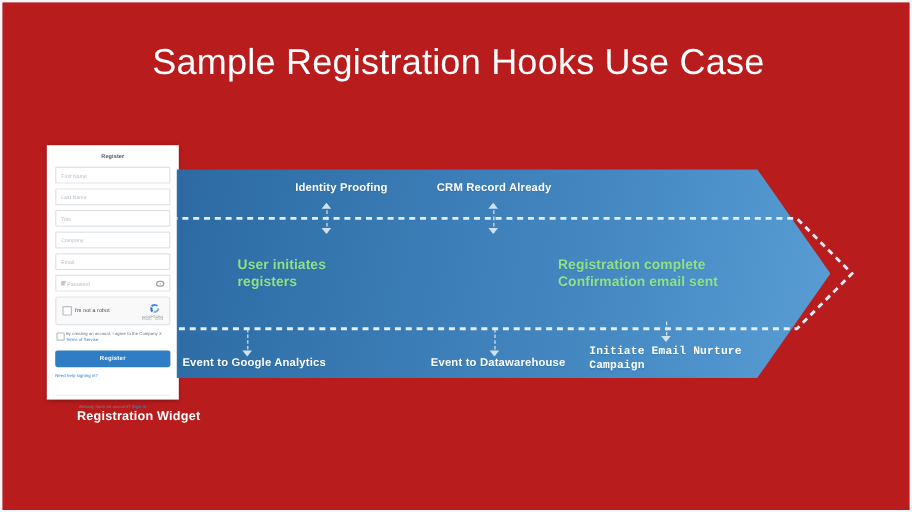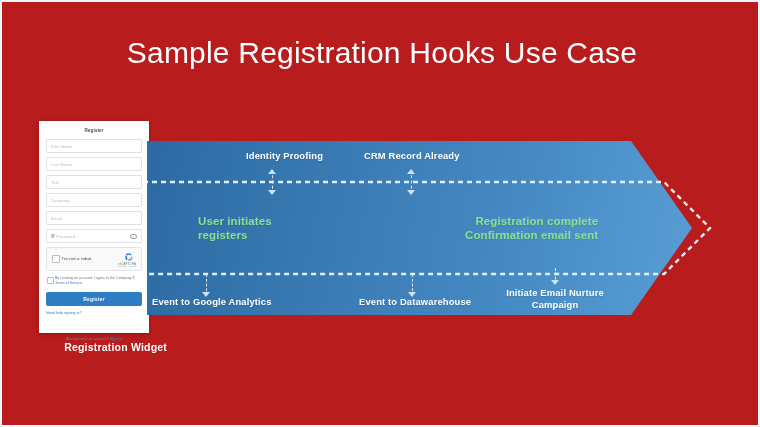--- a/index.html
+++ b/index.html
@@ -143,29 +143,29 @@
     position:absolute;left:0;top:39px;width:565px;height:96px;
   }
 
   .stage{
     position:absolute;top:73px;
     color:#8fe08a;font-size:11.5px;font-weight:bold;line-height:14px;
     letter-spacing:.1px;text-shadow:0 1px 1px rgba(0,0,0,.08);
   }
   #stage-0{left:26px;margin-left:25px;}
   #stage-1{left:165px;}
-  #stage-2{left:318px;text-align:right;}
+  #stage-2{left:318px;}
 
   
   .callout{
     position:absolute;color:#ffffff;font-weight:bold;font-size:9.4px;
     line-height:11.5px;letter-spacing:.15px;white-space:nowrap;
     text-shadow:0 1px 1px rgba(0,0,0,.12);
   }
-  .callout.center{text-align:center;white-space:normal;}
+  .callout.center{white-space:normal;font-family:Liberation Mono, monospace;}
 
   .connector{position:absolute;width:9px;}
   .connector .dash{
     position:absolute;left:4px;top:0;width:0;height:100%;
     border-left:1px dashed #d8e7f4;
   }
   .connector .ah{
     position:absolute;left:0;width:0;height:0;
     border-left:4.5px solid transparent;border-right:4.5px solid transparent;
   }

